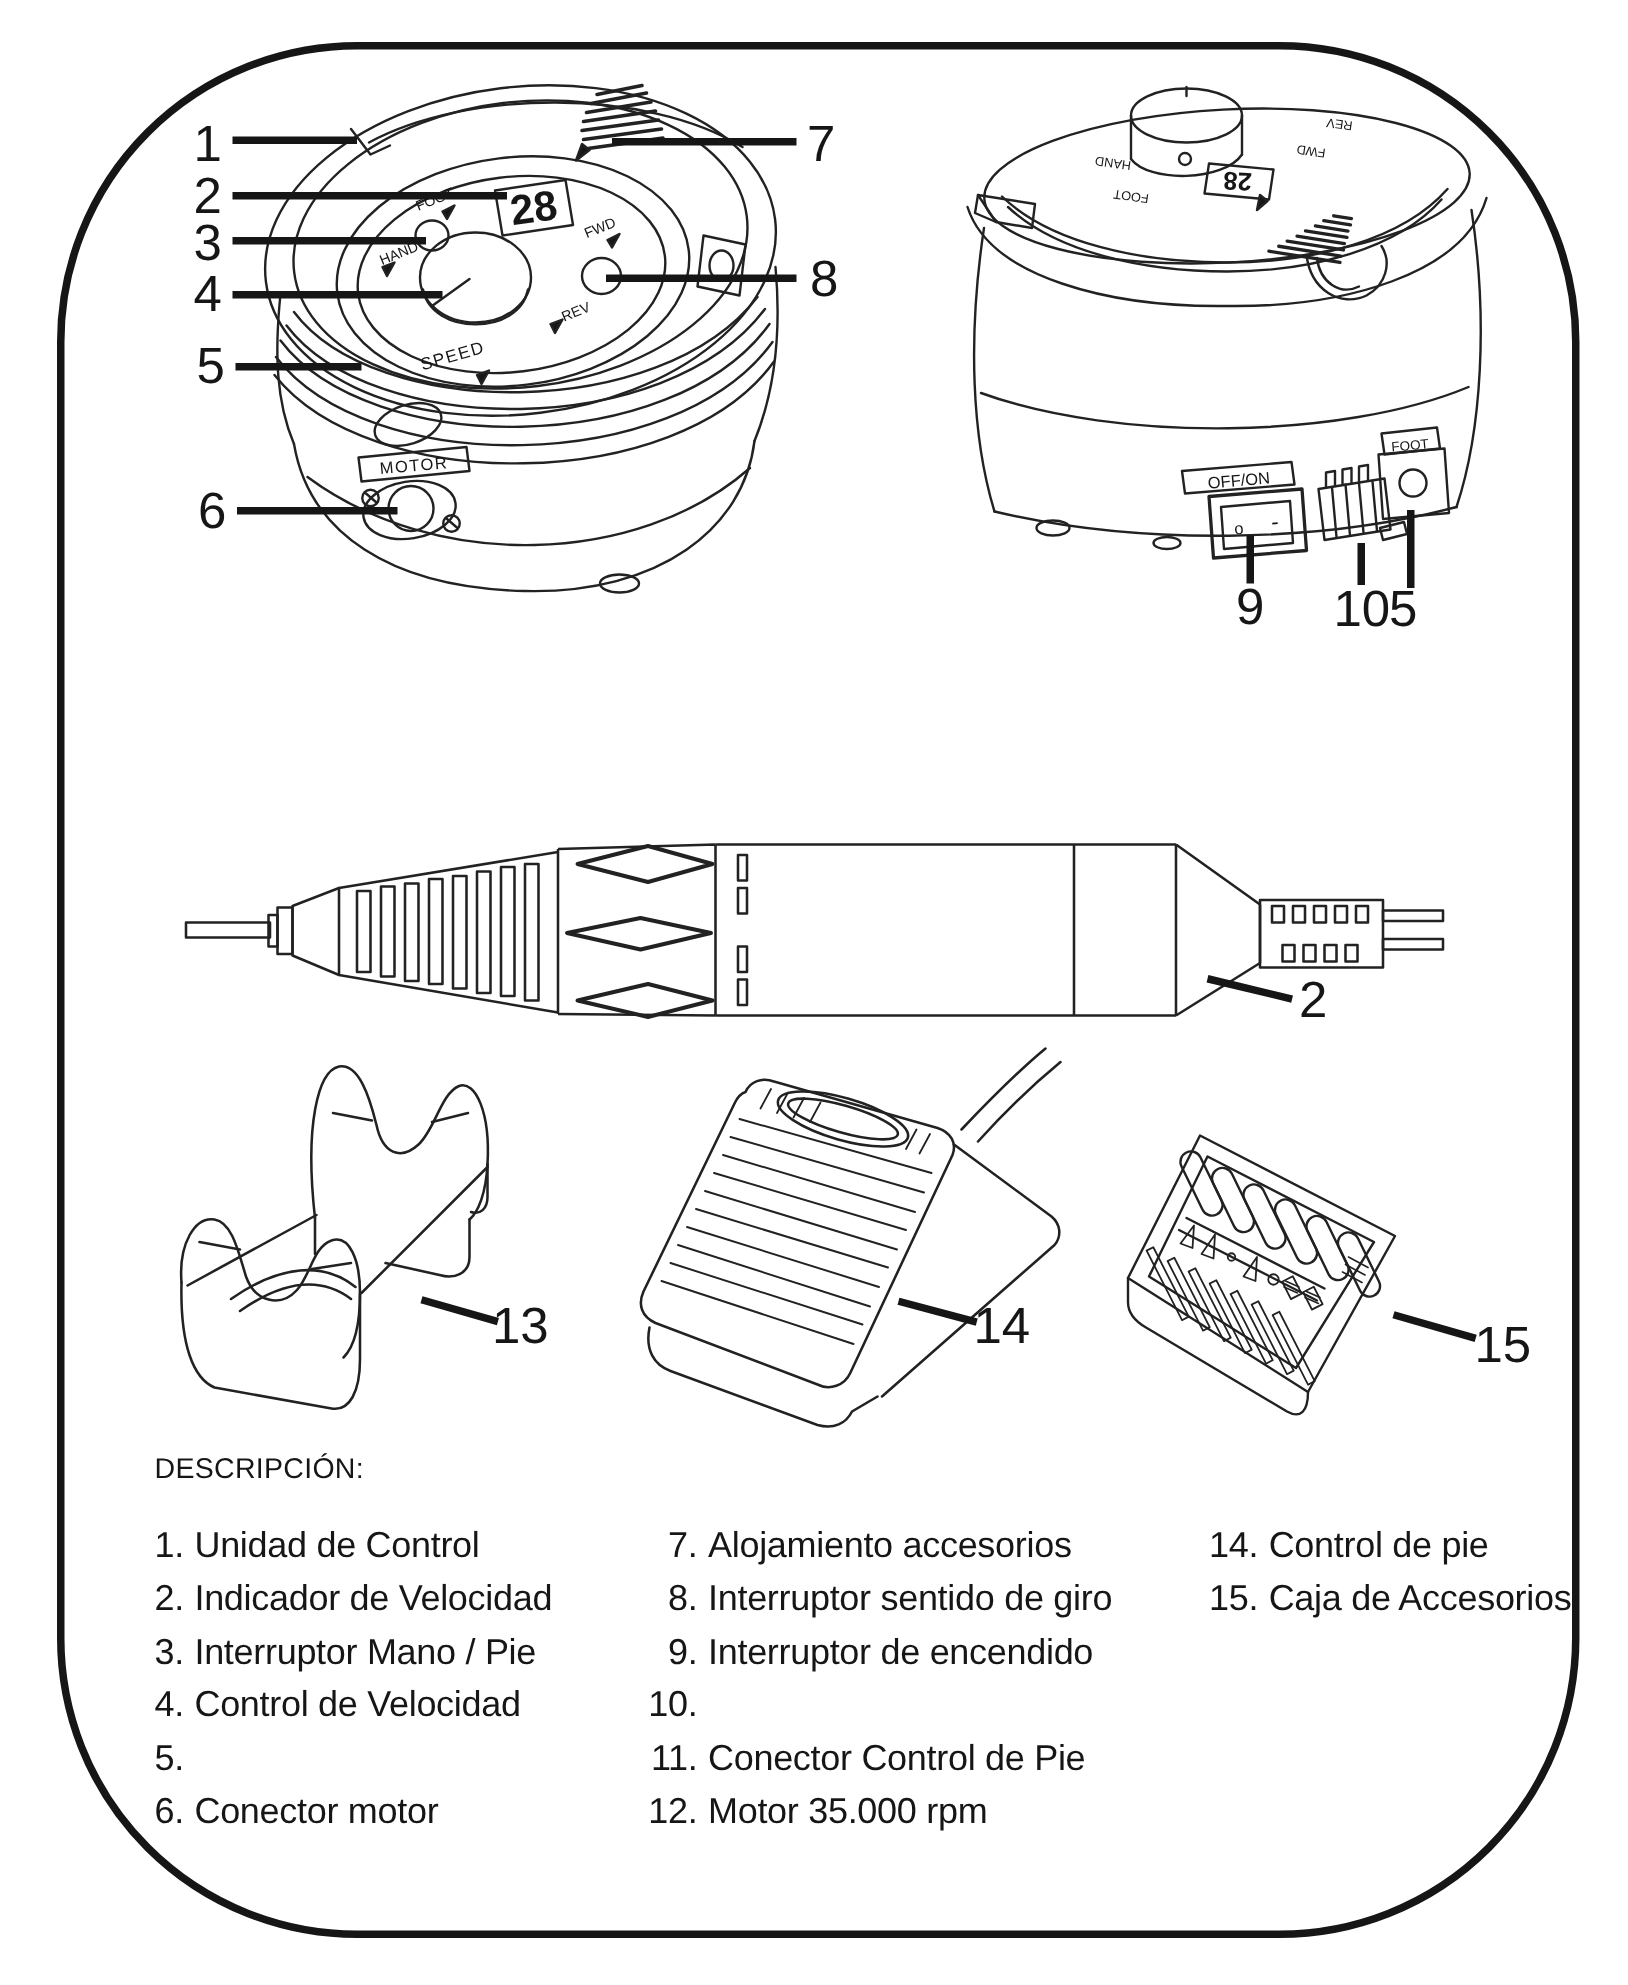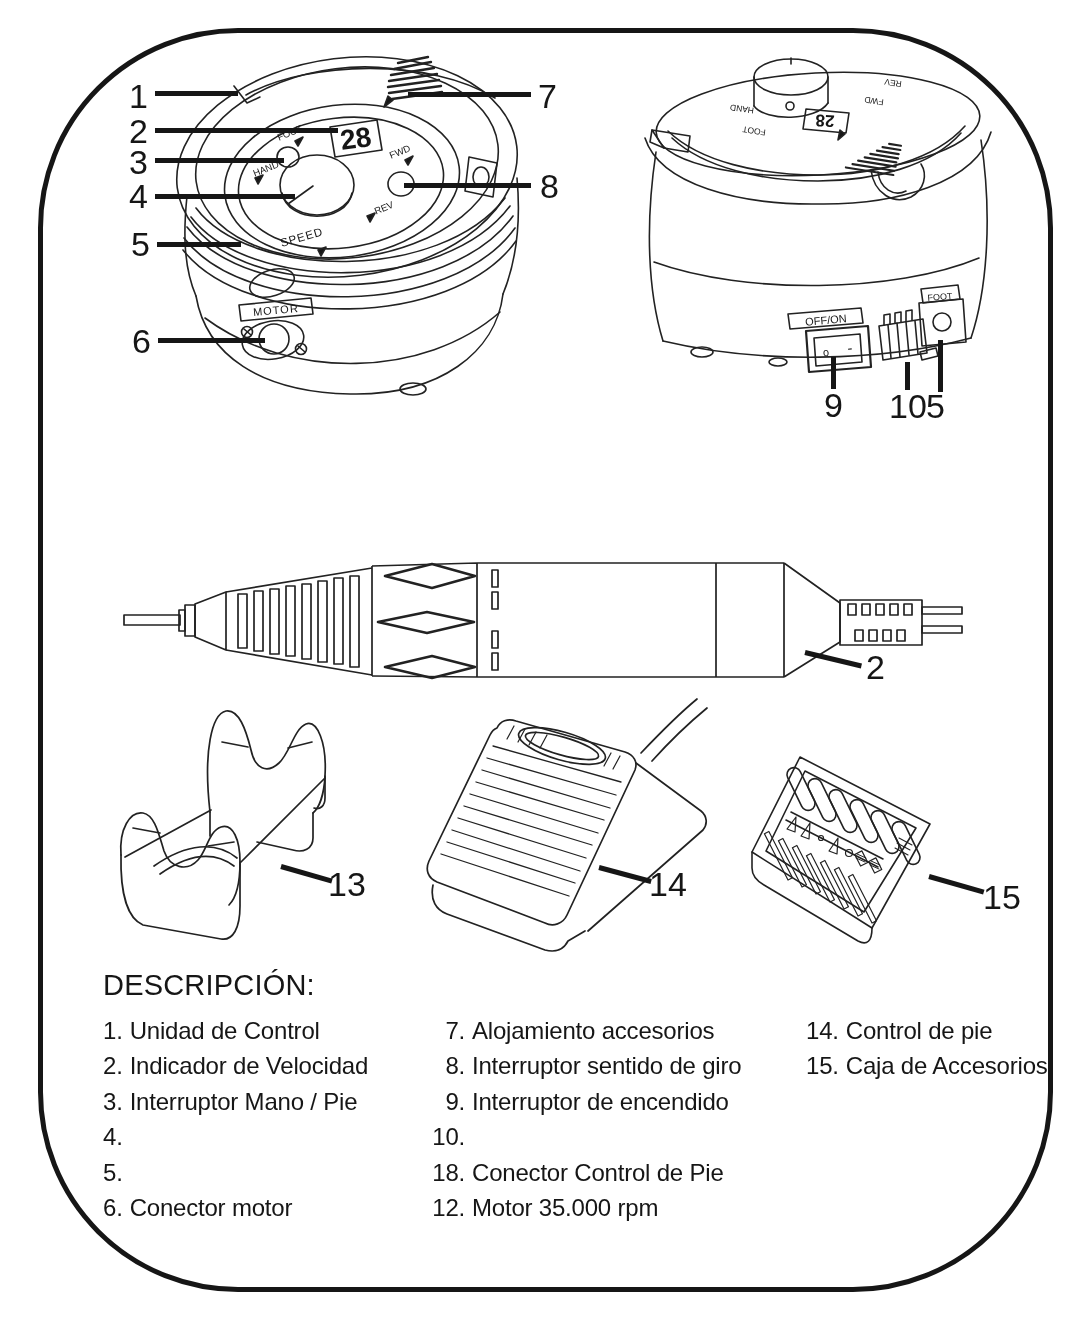--- a/index.html
+++ b/index.html
@@ -6,21 +6,21 @@
   #page{position:relative;width:1085px;height:1323px;background:#fff;overflow:hidden;
         font-family:"Liberation Sans",sans-serif;color:#161616;}
   #frame{position:absolute;left:38px;top:28px;width:1015px;height:1264px;box-sizing:border-box;
          border:5px solid #161616;border-radius:200px;}
   svg{position:absolute;}
   svg text{font-family:"Liberation Sans",sans-serif;fill:#161616;stroke:none;}
   .ld{position:absolute;height:5px;background:#161616;z-index:5;}
   .ldv{position:absolute;width:5px;background:#161616;z-index:5;}
   .lds{position:absolute;height:5px;background:#161616;z-index:5;transform-origin:left center;}
   .n{position:absolute;font-size:34px;line-height:34px;z-index:6;}
-  .title{position:absolute;left:103px;top:969px;font-size:29px;letter-spacing:0.2px;}
+  .title{position:absolute;left:103px;top:969px;font-size:19px;letter-spacing:0.2px;}
   .col{position:absolute;font-size:24px;line-height:35.4px;letter-spacing:-0.2px;white-space:nowrap;}
   .row{display:flex;}
   .row .num{display:inline-block;margin-right:7px;}
   .row .numr{display:inline-block;width:42px;text-align:right;margin-right:7px;}
 </style>
 </head>
 <body>
 
 <div id="page">
   <div id="frame"></div>
@@ -310,20 +310,21 @@
     <div class="row">
       <span class="num">2.</span>
         <span>Indicador de Velocidad</span>
       </div>
     <div class="row">
       <span class="num">3.</span>
         <span>Interruptor Mano / Pie</span>
       </div>
     <div class="row">
       <span class="num">4.</span>
+        <span>Control de Velocidad</span>
       </div>
     <div class="row">
       <span class="num">5.</span>
       </div>
     <div class="row">
       <span class="num">6.</span>
         <span>Conector motor</span>
       </div>
   </div>
 
@@ -337,21 +338,21 @@
         <span>Interruptor sentido de giro</span>
       </div>
     <div class="row">
       <span class="numr">9.</span>
         <span>Interruptor de encendido</span>
       </div>
     <div class="row">
       <span class="numr">10.</span>
       </div>
     <div class="row">
-      <span class="numr">18.</span>
+      <span class="numr">11.</span>
         <span>Conector Control de Pie</span>
       </div>
     <div class="row">
       <span class="numr">12.</span>
         <span>Motor 35.000 rpm</span>
       </div>
   </div>
 
   <div class="col" style="left:806px;top:1013px;">
     <div class="row">

